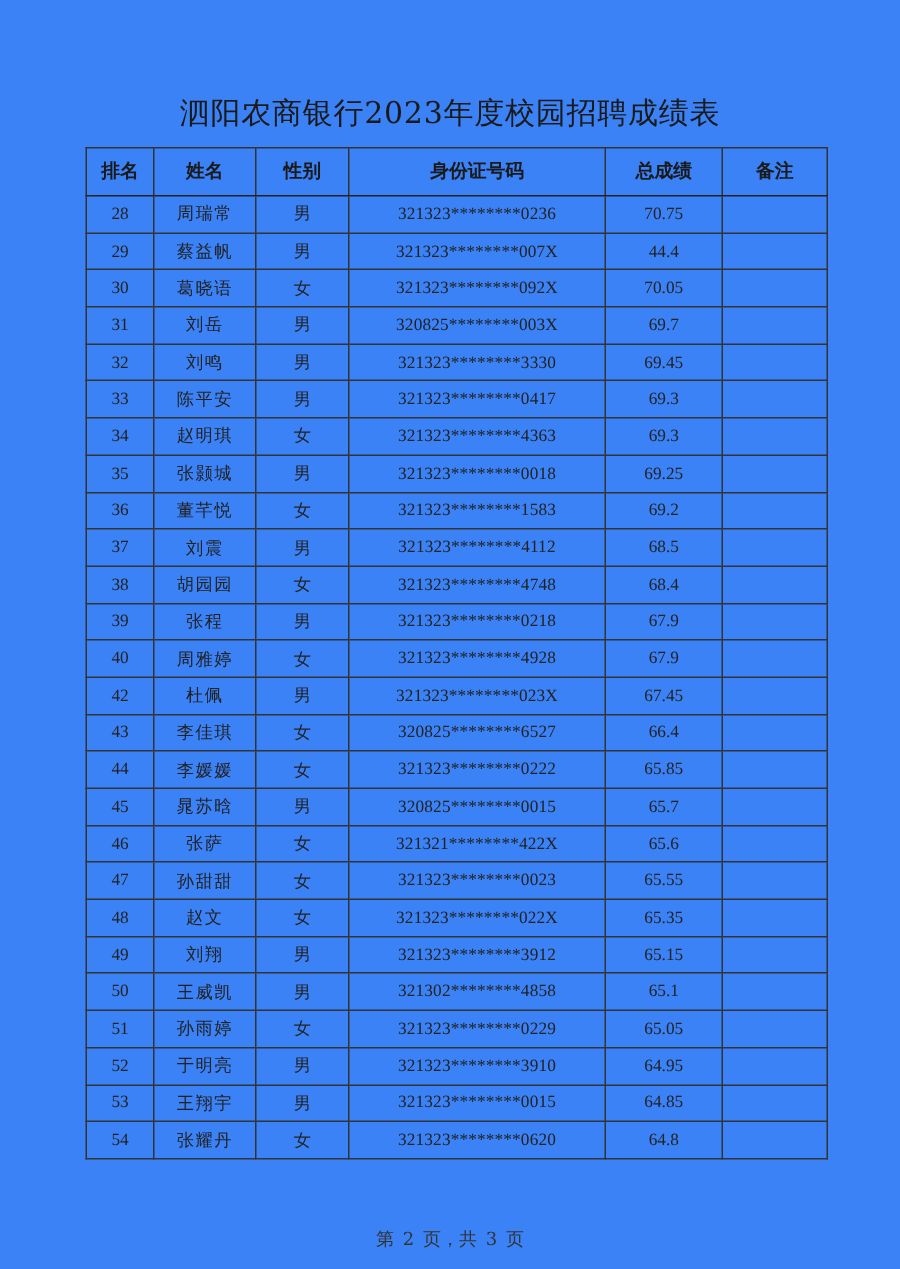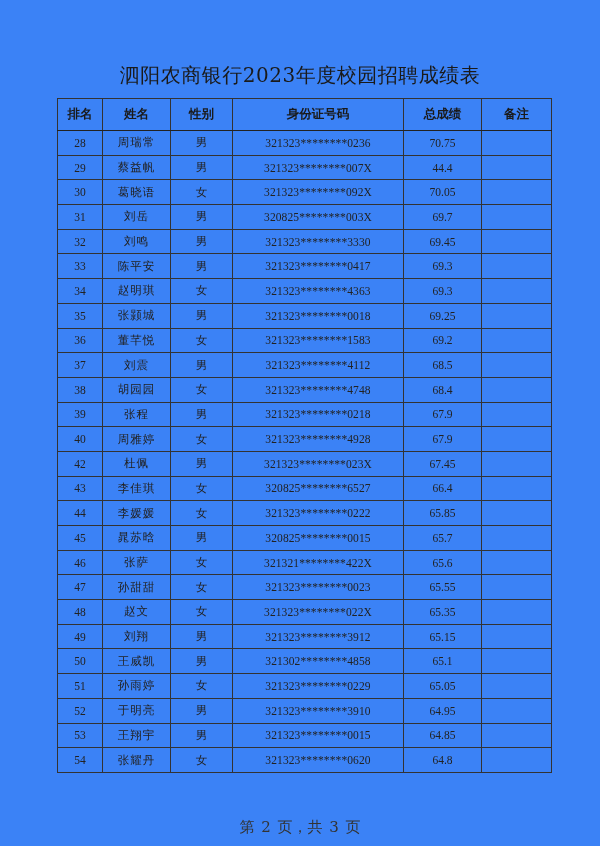--- a/index.html
+++ b/index.html
@@ -72,21 +72,21 @@
     col.w-gender { width: 62px; }
     col.w-id { width: 171px; }
     col.w-score { width: 78px; }
     col.w-note { width: 70px; }
     .footer {
       position: absolute;
       left: 0;
       top: 818px;
       width: 600px;
       text-align: center;
-      font-size: 15px;
+      font-size: 12px;
       color: #333;
       font-family: "DejaVu Serif", "Liberation Serif", serif;
       word-spacing: 2px;
     }
   </style>
 </head>
 <body>
 
 <div class="page">
   <div class="doc-title">泗阳农商银行2023年度校园招聘成绩表</div>

